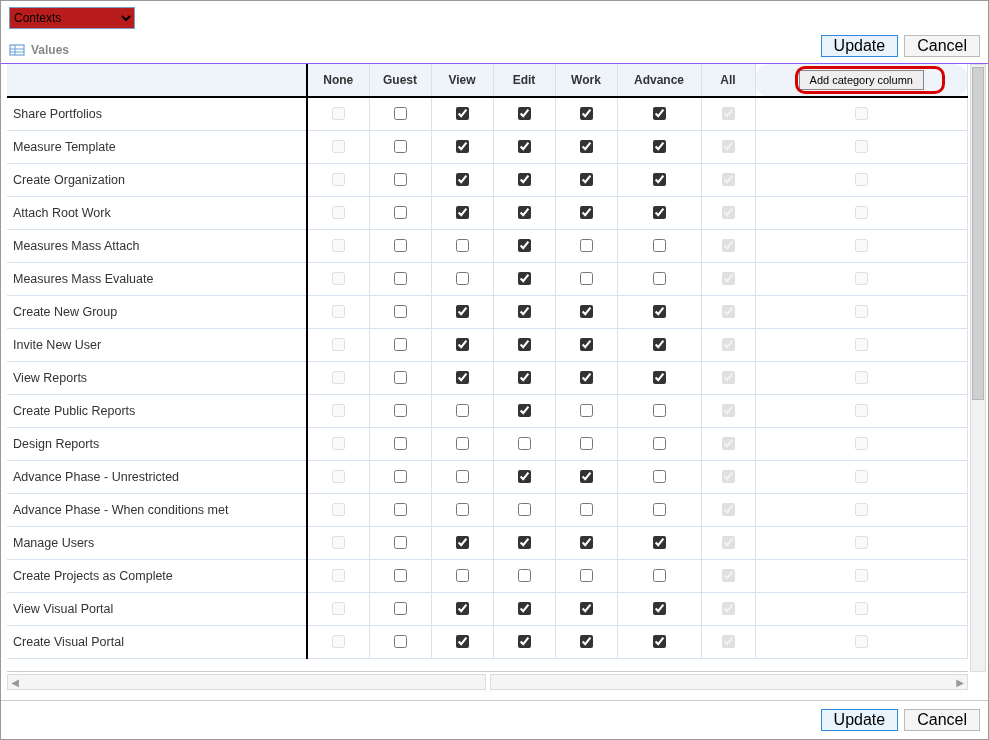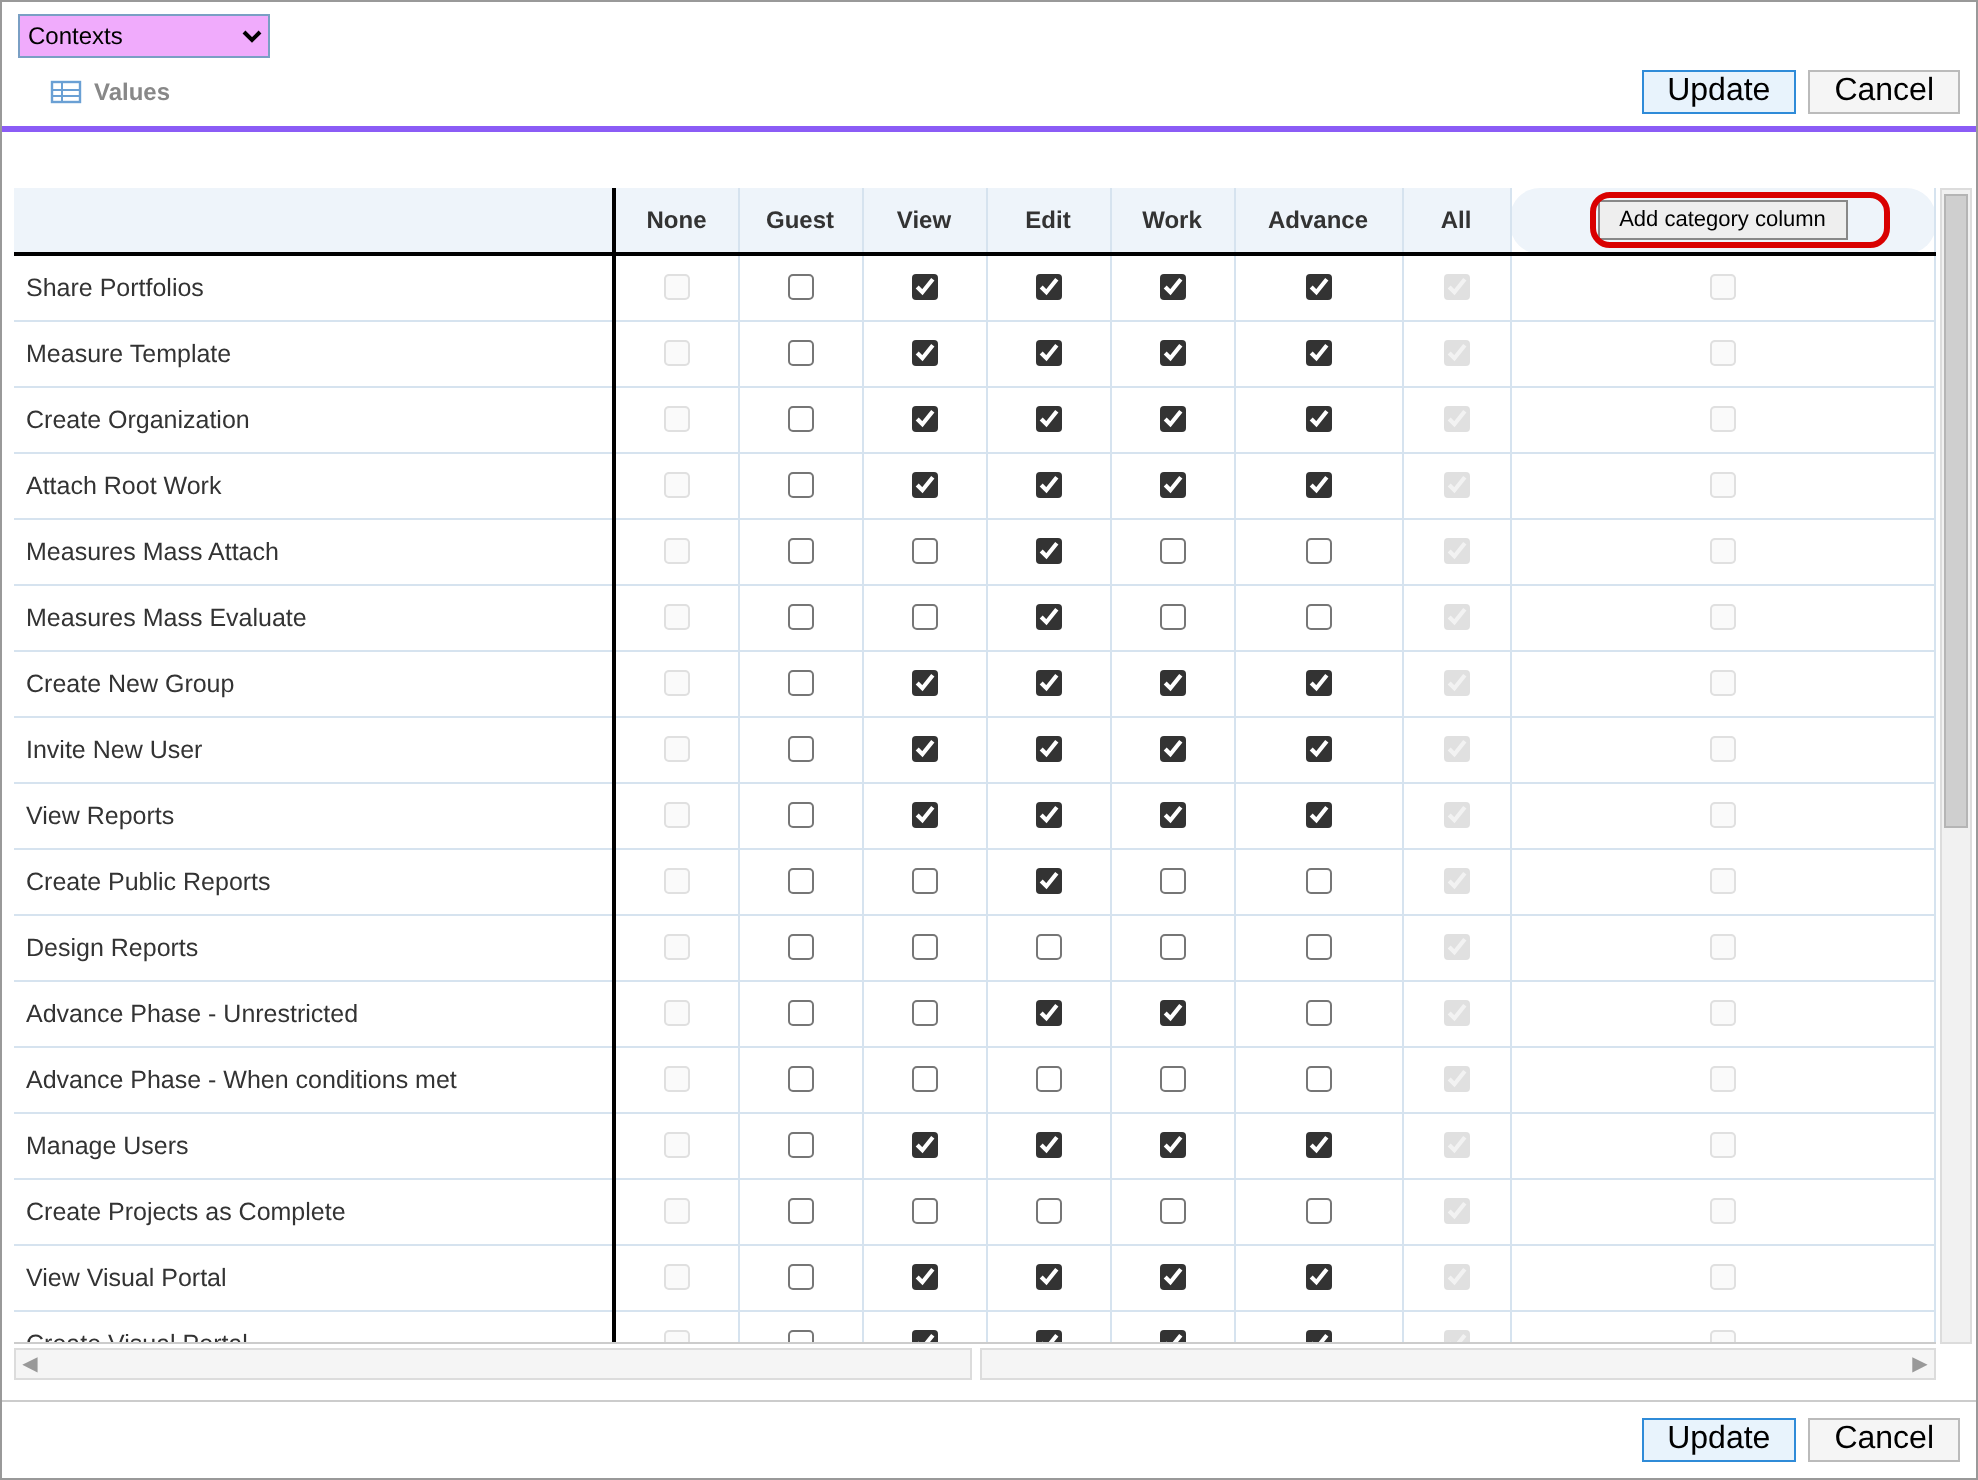--- a/index.html
+++ b/index.html
@@ -1,28 +1,28 @@
 <!DOCTYPE html>
 <html><head>
 <meta charset="utf-8">
 <style>
   * { box-sizing: border-box; }
   html, body { margin:0; padding:0; font-family: Arial, Helvetica, sans-serif; font-size:12px; color:#333; }
   .window { width:989px; height:740px; border:1px solid #999; position:relative; background:#fff; display:flex; flex-direction:column; }
   .topbar { padding:6px 8px 4px 8px; }
-  .dropdown { width:126px; height:22px; border:1px solid #7a9fc4; background:#f0abfc; font-size:12px; }
-  .subbar { display:flex; align-items:center; justify-content:space-between; padding:2px 8px 6px 24px; border-bottom:3px solid #8b5cf6; }
+  .dropdown { width:126px; height:22px; border:1px solid #7a9fc4; background:#b91c1c; font-size:12px; }
+  .subbar { display:flex; align-items:flex-end; justify-content:space-between; padding:2px 8px 6px 8px; border-bottom:1px solid #8b5cf6; }
   .values-label { display:flex; align-items:center; gap:6px; color:#888; font-weight:bold; }
   .values-icon { width:16px; height:14px; display:inline-block; }
   .btn-row { display:flex; gap:6px; }
   .btn { height:22px; min-width:60px; padding:0 12px; border:1px solid #7eb0dd; background:#f8fbfe; font-size:16px; cursor:pointer; }
   .btn.primary { border:1px solid #2f8bd8; background:#e8f3fc; }
   .btn.muted { border:1px solid #bbb; background:#f5f5f5; }
   .add-col-btn { height:20px; padding:0 10px; border:1px solid #888; background:#eee; font-size:11px; cursor:pointer; }
-  .scroll-area { position:relative; flex:1 1 auto; display:flex; flex-direction:column; overflow:hidden; padding:0 2px 0 6px;margin-top:28px; }
+  .scroll-area { position:relative; flex:1 1 auto; display:flex; flex-direction:column; overflow:hidden; padding:0 2px 0 6px; }
   .vscrollbar { position:absolute; top:0; right:2px; bottom:28px; width:16px; background:#f1f1f1; border:1px solid #dcdcdc; }
   .vscrollbar .thumb { position:absolute; left:1px; right:1px; top:2px; height:55%; background:#cfcfcf; border:1px solid #b5b5b5; }
   .hscrollbar { position:absolute; left:6px; right:20px; bottom:10px; height:16px; display:flex; }
   .hscrollbar .half { flex:1; background:#f5f5f5; border:1px solid #dcdcdc; margin-right:4px; position:relative; }
   .hscrollbar .half:last-child{ margin-right:0; }
   .hscrollbar .chev { position:absolute; top:0; bottom:0; width:14px; display:flex; align-items:center; justify-content:center; color:#999; font-size:10px; }
   .hscrollbar .chev.l{ left:0; } .hscrollbar .chev.r{ right:0; }
   .table-wrap { position:absolute; top:0; left:6px; right:20px; bottom:28px; overflow:hidden; border-bottom:1px solid #ccc;}
   table.perm { border-collapse:collapse; width:100%; table-layout:fixed; }
   table.perm th, table.perm td { border-bottom:1px solid #d6e3ef; height:33px; text-align:center; padding:0; }

